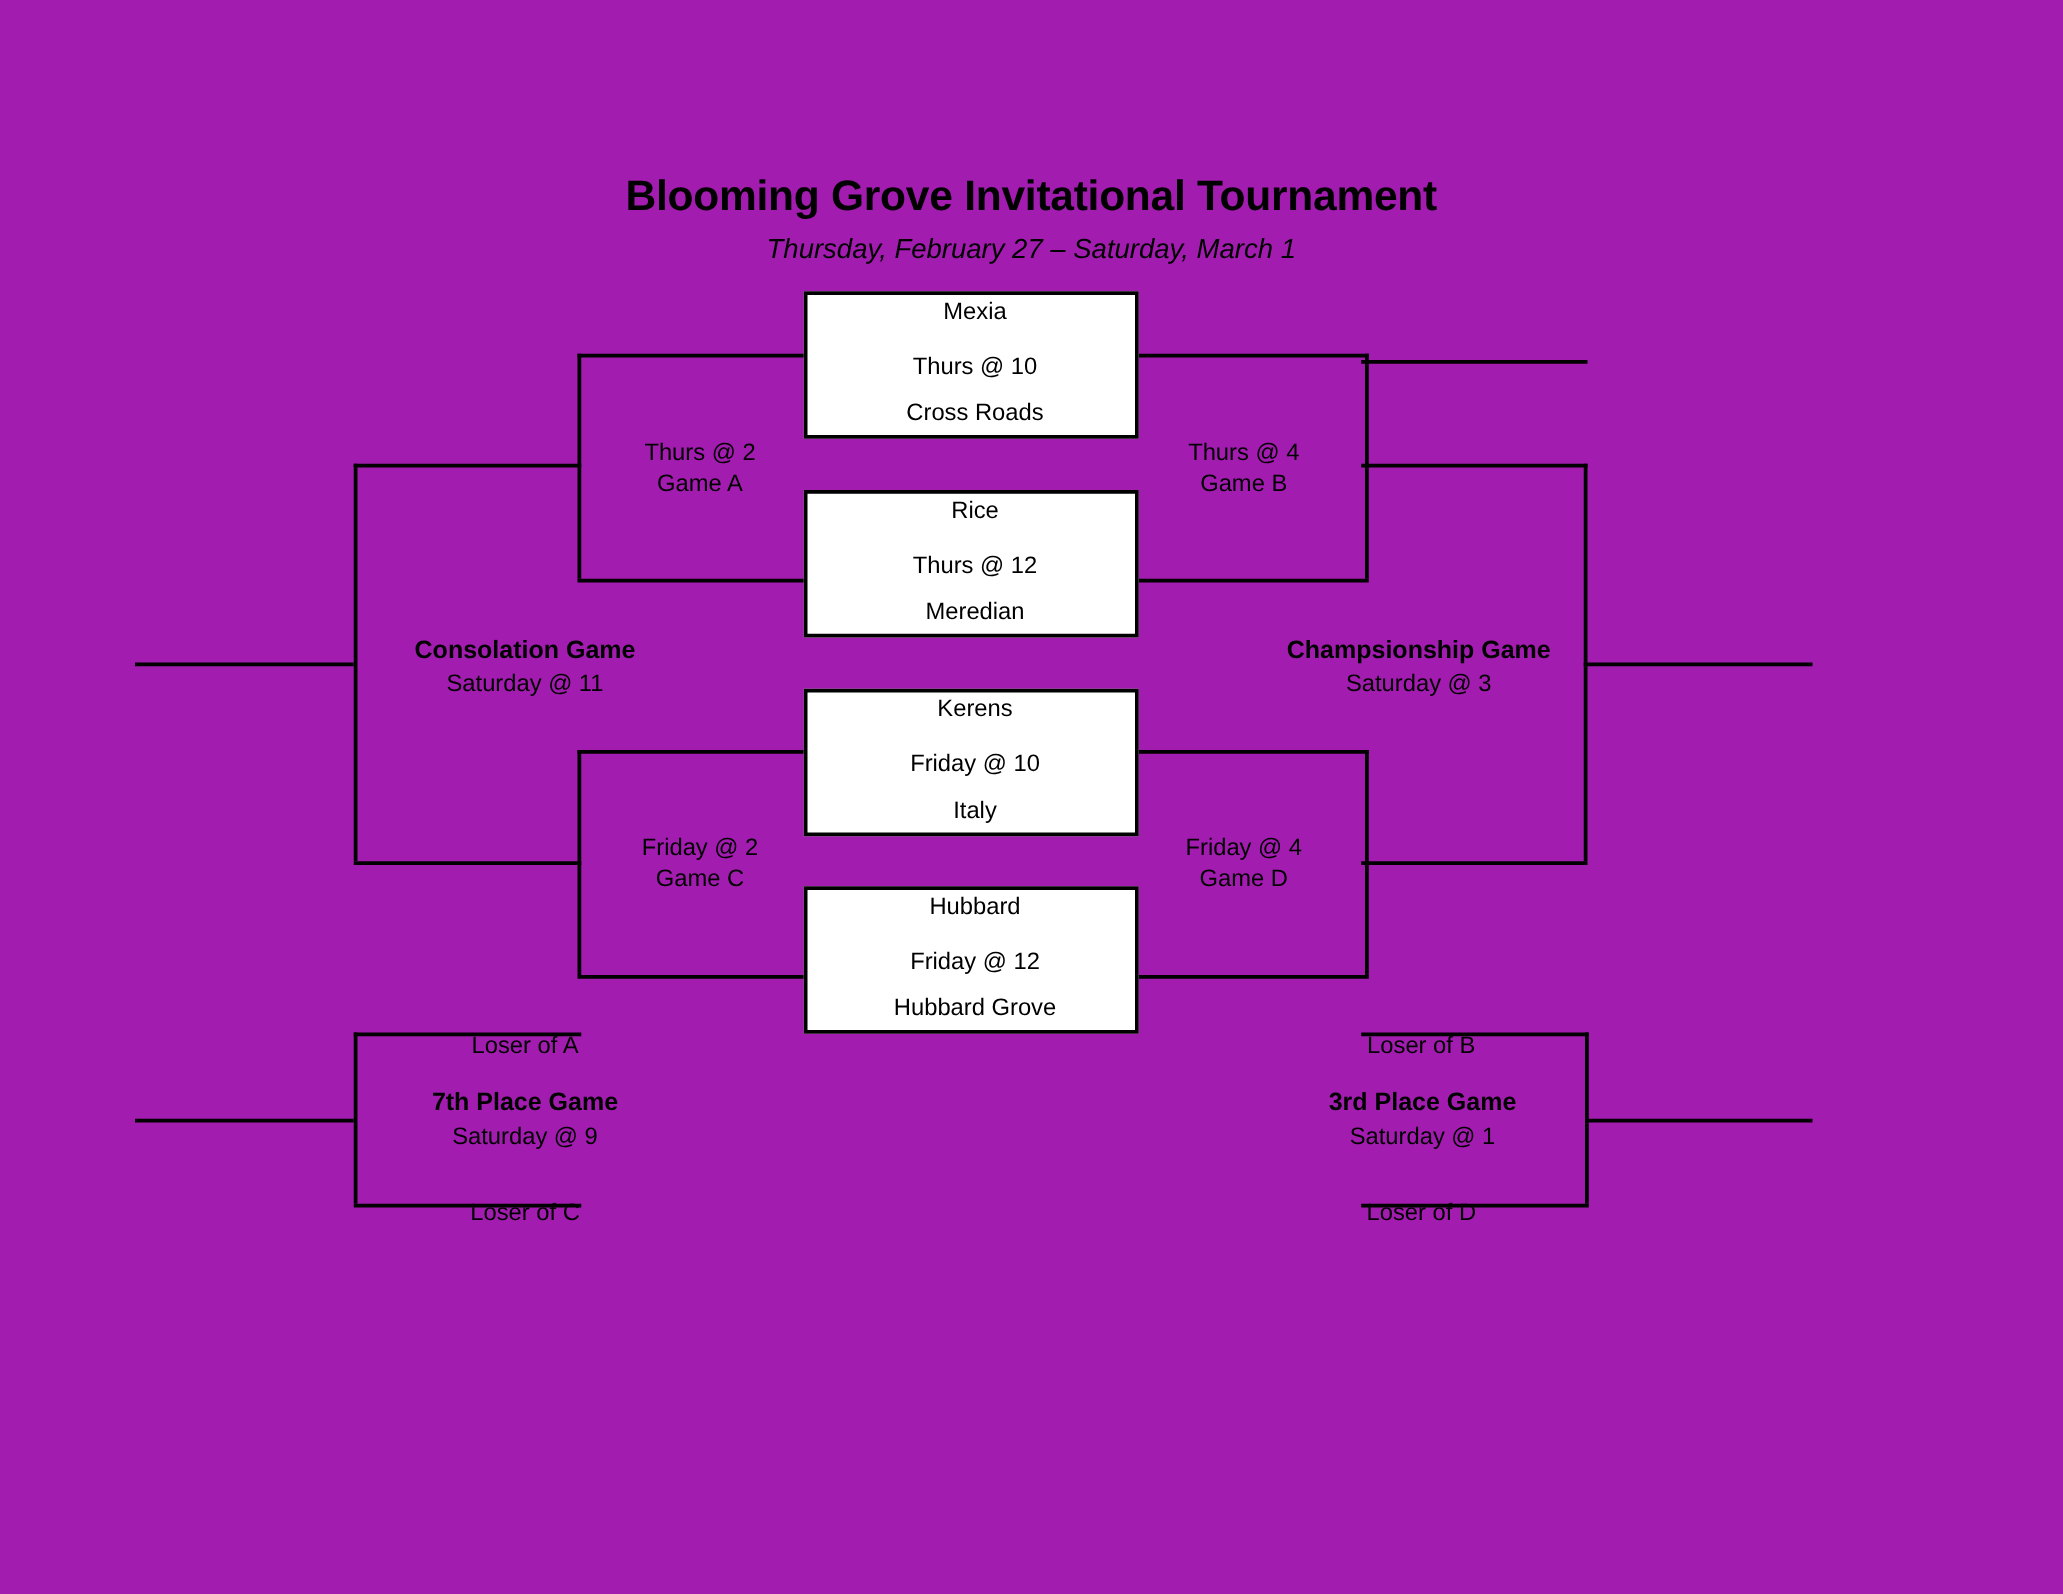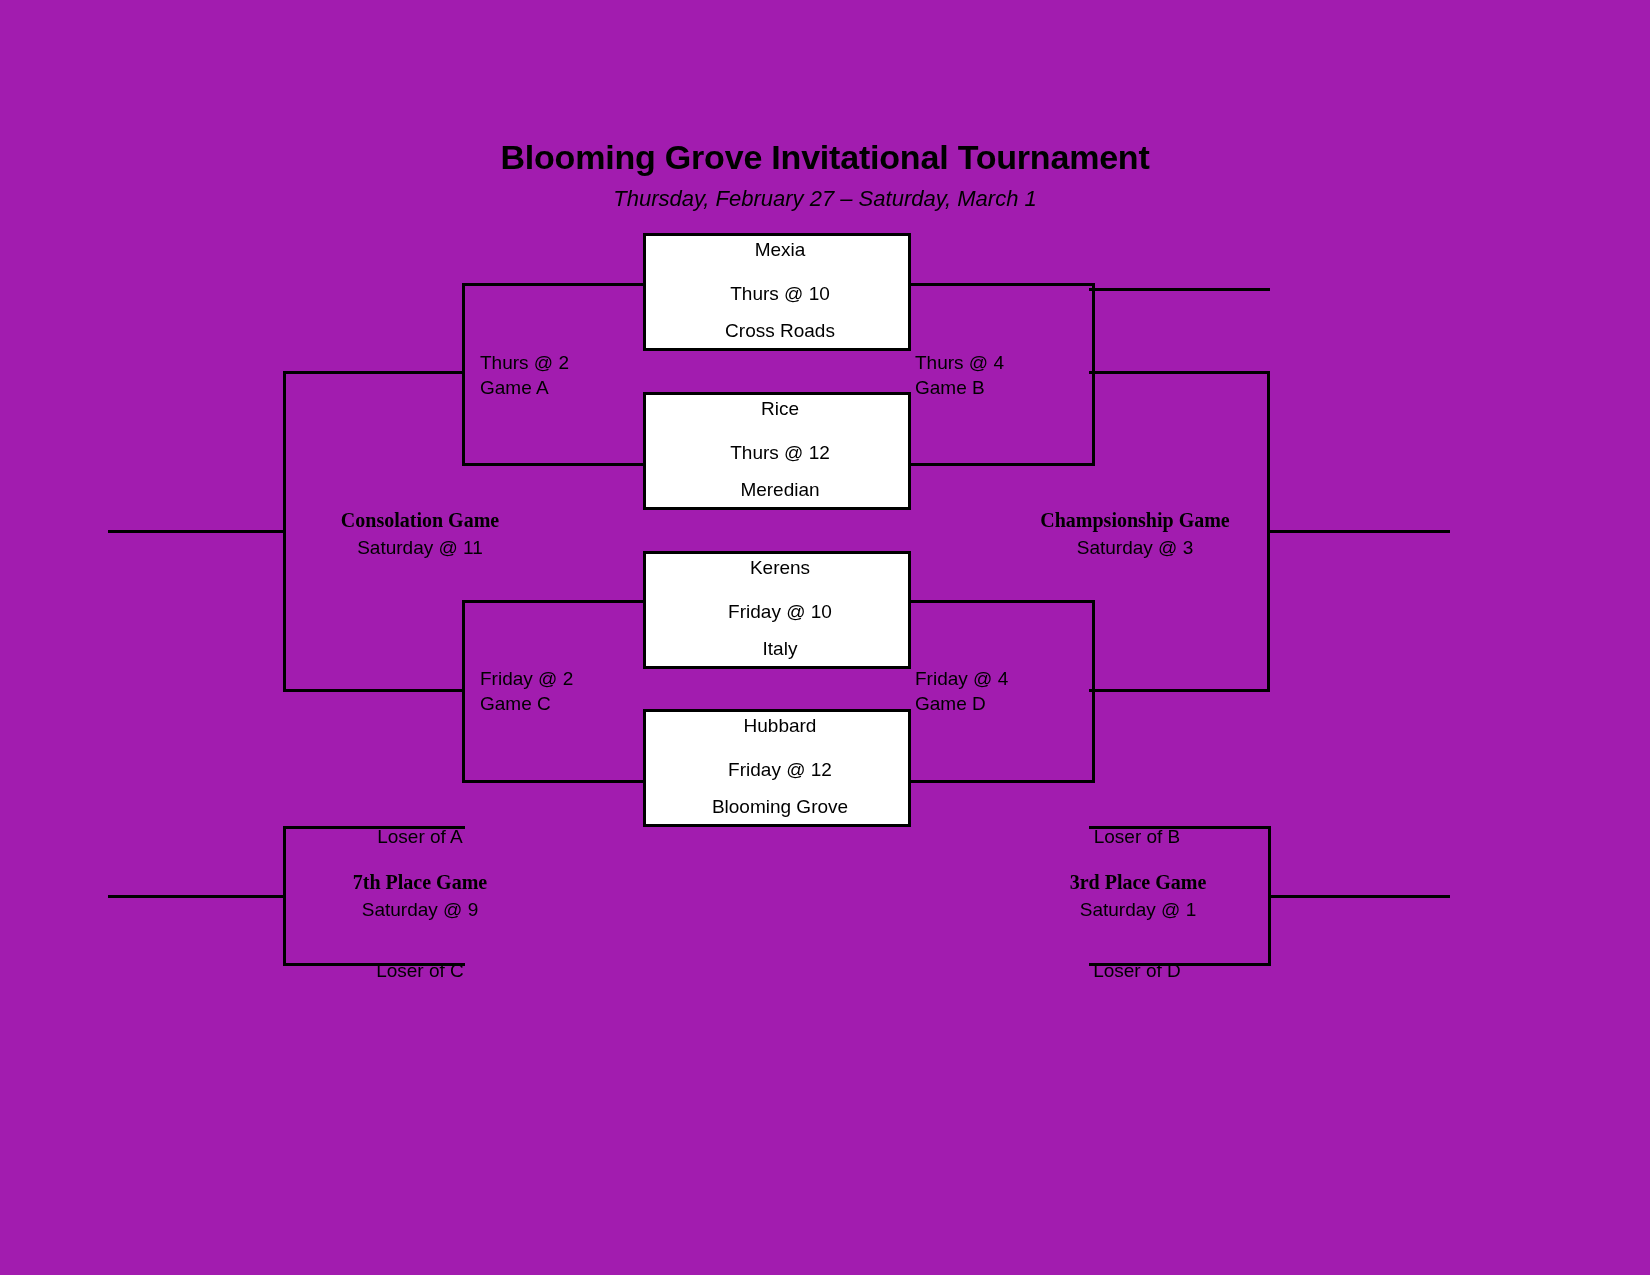--- a/index.html
+++ b/index.html
@@ -72,41 +72,41 @@
     font-size: 19px;
     white-space: nowrap;
   }
   .matchbox .m-team-top    { top: 3px; }
   .matchbox .m-time        { top: 47px; }
   .matchbox .m-team-bottom { top: 84px; }
 
   
   .roundlabel {
     position: absolute;
+    text-align: center;
     font-size: 19px;
     white-space: nowrap;
     line-height: 25px;
   }
   .roundlabel .rl-line1,
   .roundlabel .rl-line2 {
     display: block;
   }
 
   
   .biglabel {
     position: absolute;
     text-align: center;
     white-space: nowrap;
     line-height: 27px;
   }
   .biglabel .bl-name {
     display: block;
     font-size: 20px;
     font-weight: bold;
-    font-family: Liberation Serif, serif;
   }
   .biglabel .bl-time {
     display: block;
     font-size: 19px;
   }
 
   
   .slotlabel {
     position: absolute;
     text-align: center;
@@ -173,21 +173,21 @@
 
   <div class="matchbox" style="left:643px; top:551px;">
     <span class="m-team-top">Kerens</span>
     <span class="m-time">Friday @ 10</span>
     <span class="m-team-bottom">Italy</span>
   </div>
 
   <div class="matchbox" style="left:643px; top:709px;padding-left:28px;">
     <span class="m-team-top">Hubbard</span>
     <span class="m-time">Friday @ 12</span>
-    <span class="m-team-bottom">Blooming Grove</span>
+    <span class="m-team-bottom">Hubbard Grove</span>
   </div>
 
   <div class="roundlabel" style="left:480px; top:350px; width:160px;">
     <span class="rl-line1">Thurs @ 2</span>
     <span class="rl-line2">Game A</span>
   </div>
 
   <div class="roundlabel" style="left:915px; top:350px; width:160px;">
     <span class="rl-line1">Thurs @ 4</span>
     <span class="rl-line2">Game B</span>

